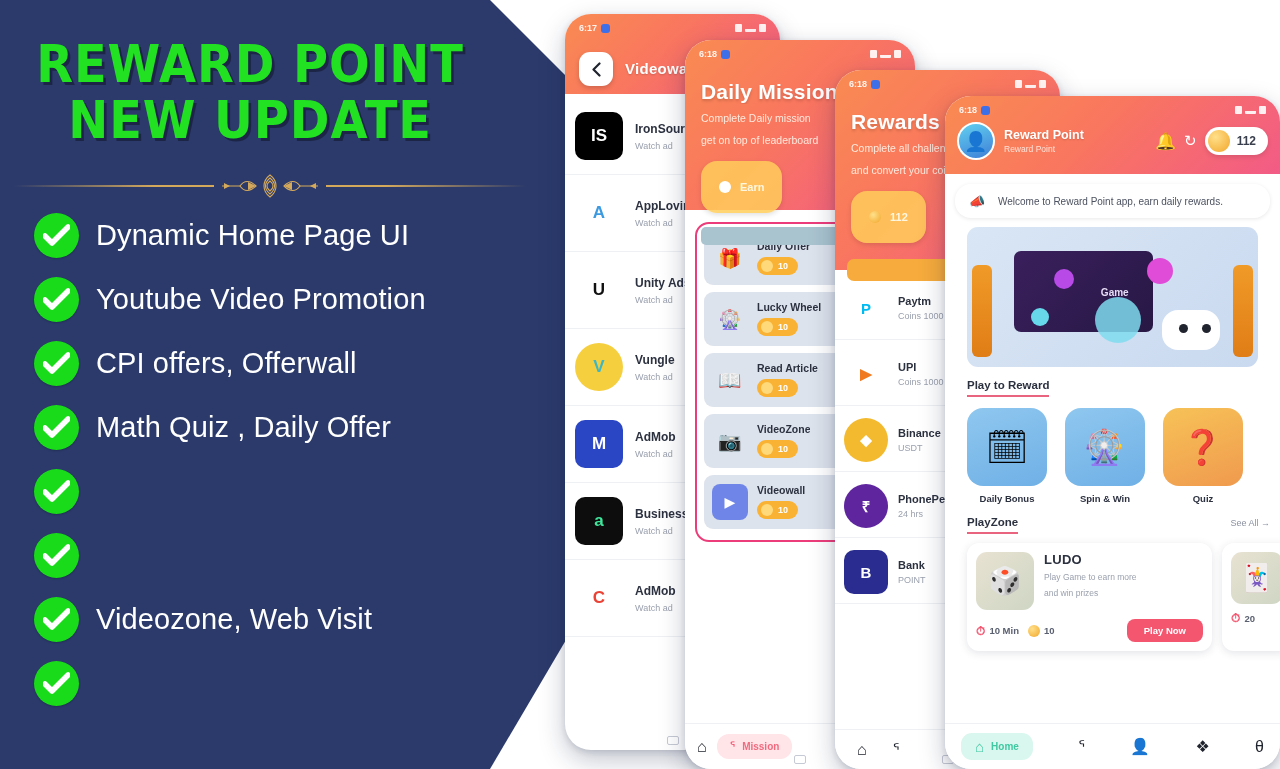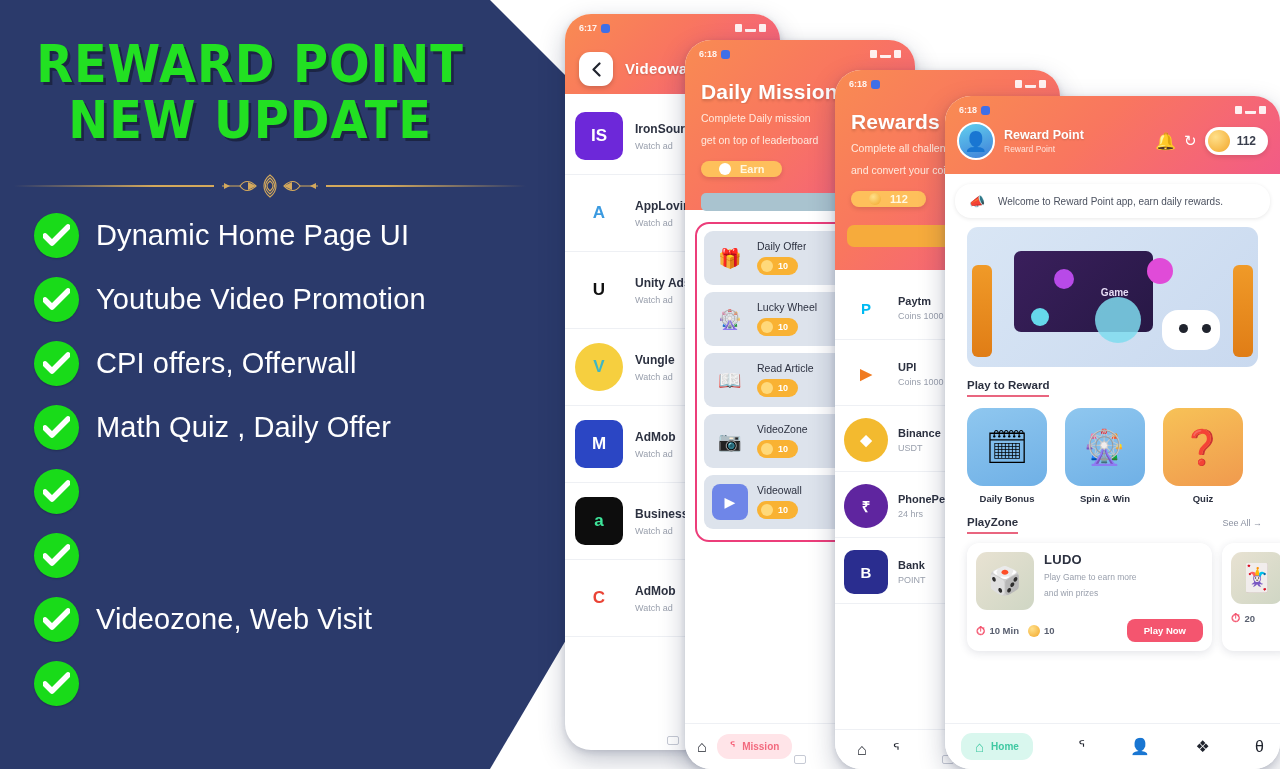--- a/index.html
+++ b/index.html
@@ -100,33 +100,33 @@
 
   
   #p2{ left:125px; top:40px; width:230px; height:729px; }
   #p2 .hdr{ height:170px; padding:0; }
   .pad{ padding:0 16px; }
   .big-title{ color:#fff; font-size:21px; font-weight:bold; margin-top:18px; letter-spacing:.2px;
     text-shadow:0 2px 3px rgba(0,0,0,.17); white-space:nowrap; overflow:hidden;}
   .sub-l{ color:#ffe9dd; font-size:10.5px; line-height:15px; margin-top:7px; white-space:nowrap; overflow:hidden; }
   .pillbtn{
     margin-top:13px; display:inline-flex; align-items:center; gap:9px;
-    background:rgba(255,205,90,.85); border-radius:16px; padding:2px 18px;
+    background:rgba(255,205,90,.85); border-radius:16px; padding:20px 18px;
     box-shadow:0 2px 5px rgba(0,0,0,.12);
   }
   .pillbtn .coin{ width:12px;height:12px;border-radius:50%; background:#fff; }
   .pillbtn .txt{ color:#fff7e0; font-size:11px; font-weight:bold; }
   .graybar{ margin:14px 16px 0 16px; height:18px; border-radius:5px; background:#a9c3cf; }
   .mission-card{
     margin:12px 10px 0 10px; border:2px solid #ec3d7a; border-radius:14px; padding:7px 7px 4px 7px;
     background:#fff;
   }
   .mrow{ display:flex; align-items:center; gap:9px; background:#dde3ec; border-radius:9px; padding:9px 8px; margin-bottom:7px; }
   .micon{ flex:0 0 auto; width:36px;height:36px;border-radius:8px; display:flex;align-items:center;justify-content:center; font-size:19px; }
-  .mname{ font-size:10.5px; font-weight:normal; color:#2c3140; white-space:nowrap; overflow:hidden;}
+  .mname{ font-size:10.5px; font-weight:bold; color:#2c3140; white-space:nowrap; overflow:hidden;}
   .mcoin{ margin-top:5px; display:inline-flex; align-items:center; gap:5px;
     background:#f9b233; border-radius:10px; padding:3px 10px 3px 4px; }
   .mcoin .c{ width:12px;height:12px;border-radius:50%;background:#ffd97a; }
   .mcoin .v{ font-size:9px; color:#fff; font-weight:bold; }
   .botnav{ position:absolute; left:0; bottom:0; width:100%; background:#fff;
     border-top:1px solid #eef0f4; display:flex; align-items:center; gap:10px; padding:10px 12px; }
   .navpill{ display:flex; align-items:center; gap:7px; background:#ffe4e8; border-radius:12px; padding:5px 13px; }
   .navpill .lbl{ color:#f26a7e; font-size:10px; font-weight:bold; }
 
   
@@ -161,21 +161,21 @@
      background:linear-gradient(135deg,#d9e6f5 0%,#c9d9ef 100%); }
   .banner .screen{ position:absolute; left:16%; top:17%; width:48%; height:58%; border-radius:7px;
      background:linear-gradient(135deg,#3a1f5c,#271845); }
   .banner .bl{ position:absolute; border-radius:50%; }
   .banner .pad-l{ position:absolute; left:5px; top:38px; width:20px;height:92px;border-radius:6px;
      background:linear-gradient(180deg,#f09a28,#e07d16); }
   .banner .pad-r{ position:absolute; right:5px; top:38px; width:20px;height:92px;border-radius:6px;
      background:linear-gradient(180deg,#f09a28,#e07d16); }
   .sect-h{ margin:12px 0 0 22px; font-size:11.5px; font-weight:bold; color:#2c3140; display:inline-block;
      border-bottom:2px solid #e9657f; padding-bottom:4px; }
-  .sect-wrap{ display:flex; align-items:baseline; padding-right:18px; }
+  .sect-wrap{ display:flex; align-items:baseline; padding-right:10px; }
   .seeall{ margin-left:auto; font-size:9px; color:#8b91a0; white-space:nowrap; }
   .ptr-row{ display:flex; gap:18px; padding:11px 22px 0 22px; }
   .ptr{ width:80px; text-align:center; }
   .ptr .tile{ width:80px;height:78px;border-radius:16px; display:flex;align-items:center;justify-content:center; font-size:34px; }
   .ptr .lbl{ margin-top:7px; font-size:9.5px; font-weight:bold; color:#2c3140; white-space:nowrap; }
   .pz-row{ display:flex; gap:10px; padding:9px 0 0 22px; }
   .gcard{ background:#fff; border-radius:12px; box-shadow:0 2px 8px rgba(40,50,80,.13); padding:9px; flex:0 0 auto; }
   .gcard.main{ width:245px; }
   .gc-top{ display:flex; gap:10px; }
   .gthumb{ width:58px;height:58px;border-radius:11px; display:flex;align-items:center;justify-content:center; font-size:27px;
@@ -316,21 +316,21 @@
         </div>
         <div class="backbtn">
           <svg width="11" height="15" viewBox="0 0 11 15">
               <path d="M8.5 1.5 L2.5 7.5 L8.5 13.5" stroke="#20242e" stroke-width="2.2" fill="none" stroke-linecap="round" stroke-linejoin="round"></path>
             </svg>
         </div>
         <div class="p1title">Videowall</div>
       </div>
       <div class="offerlist">
         <div class="offer-row">
-          <div class="offer-logo" style="background:#6d28d9;color:#fff">IS</div>
+          <div class="offer-logo" style="background:#000000;color:#fff">IS</div>
           <div class="offer-meta">
             <div class="offer-name">IronSource</div>
             <div class="offer-sub">Watch ad</div>
           </div>
         </div>
         <div class="offer-row">
           <div class="offer-logo" style="background:#fff;color:#3b9ae0">A</div>
           <div class="offer-meta">
             <div class="offer-name">AppLovin</div>
             <div class="offer-sub">Watch ad</div>

